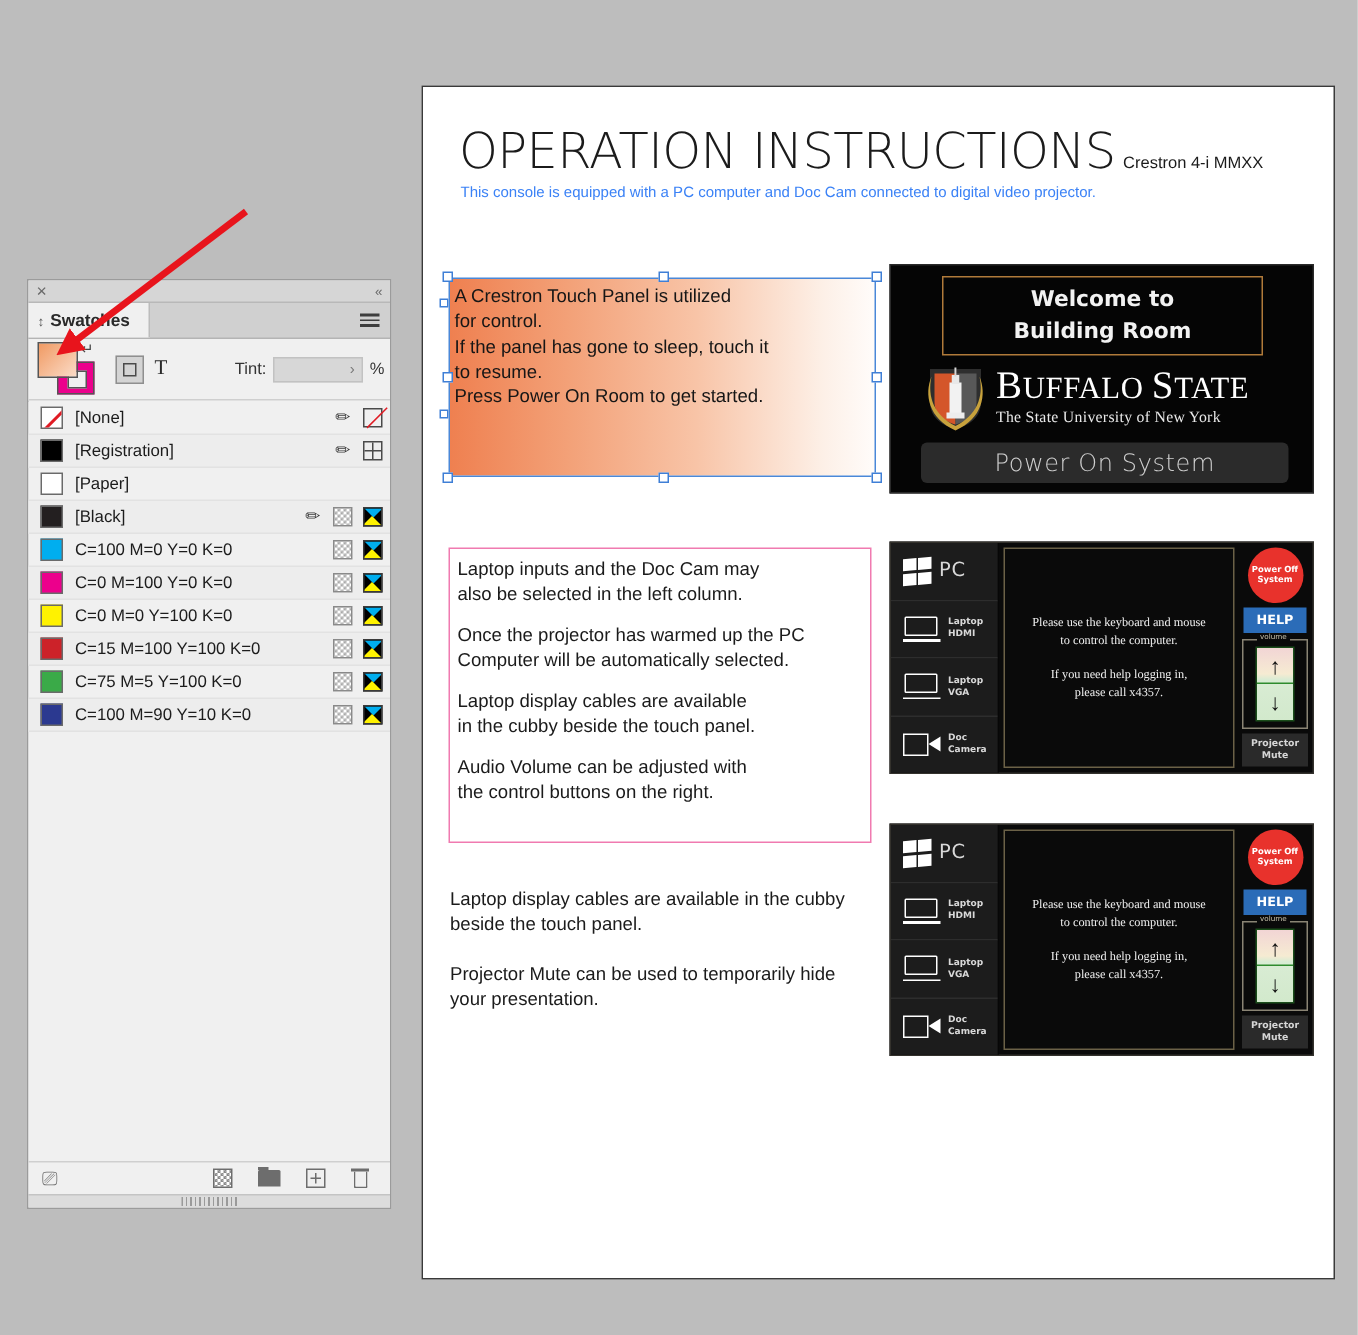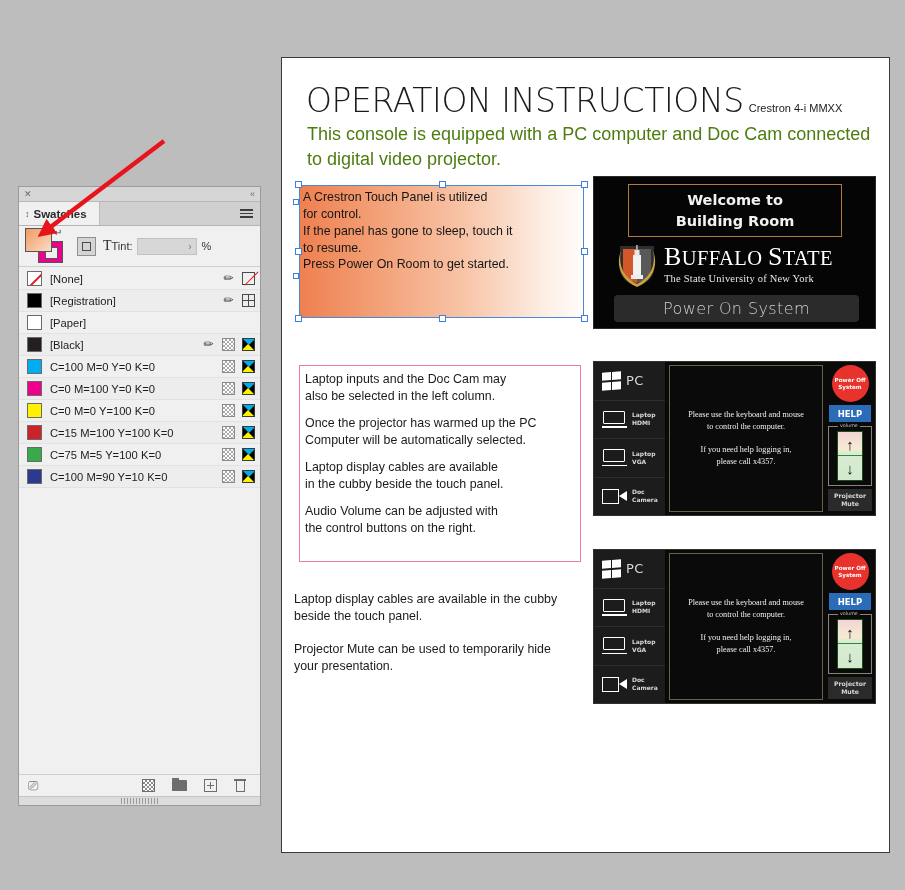--- a/index.html
+++ b/index.html
@@ -27,21 +27,21 @@
     font-size: 33px; font-weight: 300; color: #1b1b1b;
     letter-spacing: -0.4px; font-family: "DejaVu Sans", sans-serif;
     line-height: 1;
   }
   .doc-subtitle-small {
     font-size: 11px; color: #1b1b1b; margin-left: 5px;
     font-family: "Liberation Sans", sans-serif; font-weight: 400;
   }
   .doc-intro {
     position: absolute; left: 25px; top: 64px; width: 572px;
-    font-size: 18px; line-height: 1.37; color: #4d7c0f;
+    font-size: 10px; line-height: 1.37; color: #3b82f6;
     font-family: "Liberation Sans", sans-serif;
   }
 
   
   .grad-frame-wrap {
     position: absolute; left: 17px; top: 127px;
     width: 285px; height: 133px;
   }
   .grad-frame {
     position: absolute; inset: 0;
@@ -64,21 +64,21 @@
     border: 1px solid #f07ab0; background: #ffffff;
   }
   .pink-box p {
     font-size: 12.4px; line-height: 1.33; color: #1b1b1b;
     margin: 0 0 11px 0;
   }
   .pink-box .pad { padding: 5px 6px 0 5px; }
 
   
   .plain-text {
-    position: absolute; left: 12px; top: 533px; width: 285px;
+    position: absolute; left: 18px; top: 533px; width: 285px;
   }
   .plain-text p {
     font-size: 12.4px; line-height: 1.33; color: #1b1b1b;
     margin: 0 0 17px 0;
   }
 
   
   .welcome-panel {
     position: absolute; left: 311px; top: 118px;
     width: 283px; height: 153px;
@@ -296,21 +296,21 @@
     display: flex; align-items: center; justify-content: center;
   }
   .formatbtn i {
     width: 9px; height: 9px; border: 1.5px solid #4a4a4a; display: block;
   }
   .text-t {
     margin-left: 7px; font-size: 14px; color: #2a2a2a;
     font-family: "Liberation Serif", serif;
   }
   .tint-label {
-    font-size: 11px; color: #333;
+    margin-left: 45px; font-size: 11px; color: #333;
   }
   .tint-field {
     margin-left: 4px; width: 60px; height: 17px;
     background: #d7d7d7; border: 1px solid #c2c2c2;
     display: flex; align-items: center; justify-content: flex-end;
     padding-right: 4px; font-size: 10px; color: #7a7a7a;
   }
   .tint-pct { margin-left: 5px; font-size: 11px; color: #333; }
 
   .swatch-list { position: absolute; top: 81px; bottom: 31px; left: 0; right: 0; background: #f0f0f0; }

